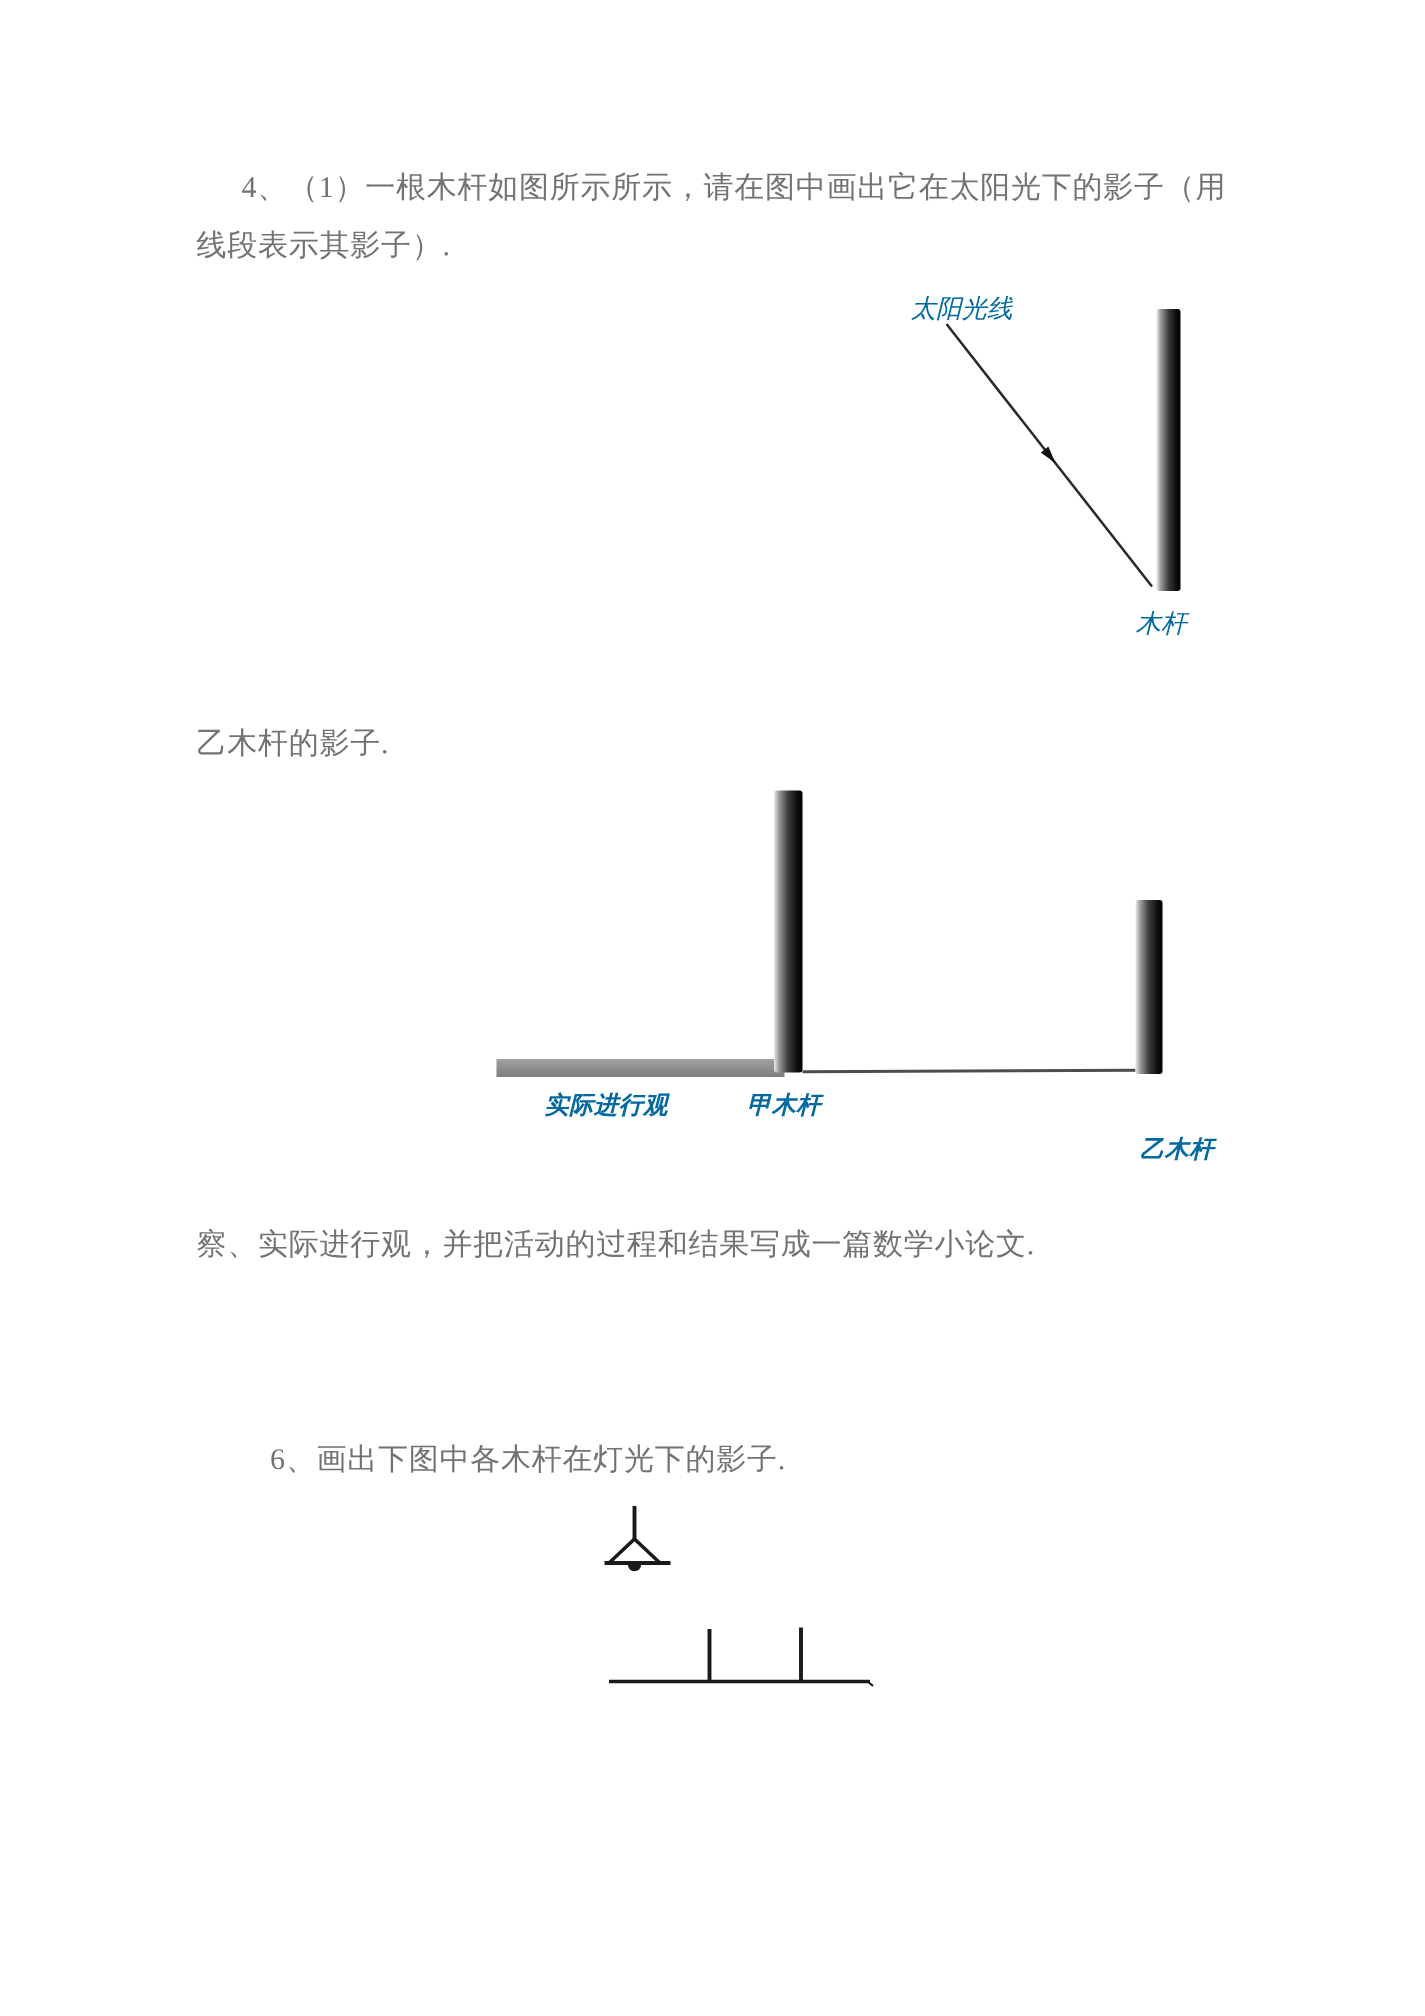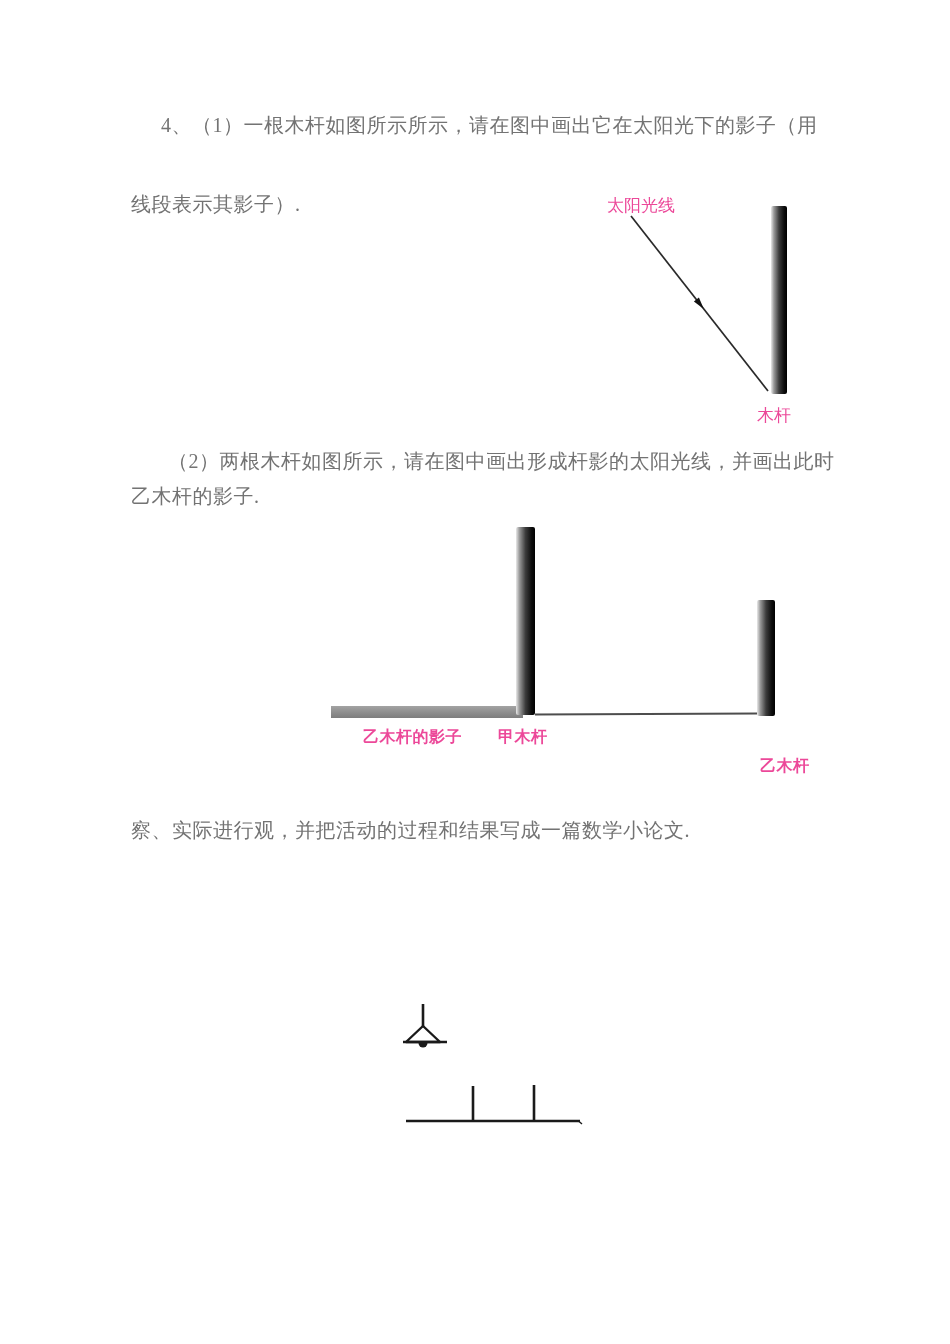--- a/index.html
+++ b/index.html
@@ -18,40 +18,41 @@
     line-height: 24px;
     white-space: nowrap;
     letter-spacing: 0.5px;
     color: #737373;
   }
   .figure { position: absolute; }
   .figure svg { position: absolute; left: 0; top: 0; display: block; }
   .figlabel {
     position: absolute;
     white-space: nowrap;
-    color: #ec4899;
+    color: #0369a1;
+    font-style: italic;
   }
   .lbl-serif {
     font-family: "Liberation Serif", "DejaVu Serif", serif;
     font-size: 17px;
   }
   .lbl-bold {
     font-family: "Liberation Sans", "DejaVu Sans", sans-serif;
     font-size: 16px;
     font-weight: bold;
     letter-spacing: 0.5px;
   }
 </style>
 </head>
 <body>
 
 <div class="page">
 
   <div class="tline" style="left:161px; top:113px;">4、（1）一根木杆如图所示所示，请在图中画出它在太阳光下的影子（用</div>
-  <div class="tline" style="left:131px; top:152px;margin-top:40px;">线段表示其影子）.</div>
+  <div class="tline" style="left:131px; top:152px;">线段表示其影子）.</div>
 
   <div class="figure" style="left:580px; top:190px; width:300px; height:250px;">
     <svg width="300" height="250" viewBox="0 0 300 250">
       <defs>
         <linearGradient id="poleGrad" x1="0" y1="0" x2="1" y2="0">
           <stop offset="0" stop-color="#e9e9e9"></stop>
           <stop offset="0.18" stop-color="#9a9a9a"></stop>
           <stop offset="0.5" stop-color="#3c3c3c"></stop>
           <stop offset="0.82" stop-color="#0d0d0d"></stop>
           <stop offset="1" stop-color="#000000"></stop>
@@ -63,37 +64,37 @@
         </linearGradient>
       </defs>
       <line x1="51" y1="26" x2="188" y2="201" stroke="#2a2a2a" stroke-width="1.7"></line>
       <polygon points="123.8,119 113.9,111.6 118.9,107.6" fill="#111111"></polygon>
       <rect x="191" y="16" width="16" height="188" rx="2" fill="url(#poleGrad)"></rect>
     </svg>
     <div class="figlabel lbl-serif" style="left:27px; top:4px;">太阳光线</div>
     <div class="figlabel lbl-serif" style="left:177px; top:214px;">木杆</div>
   </div>
 
-  <div class="tline" style="left:168px; top:449px;">（2）两根木杆如图所示，请在图中画出形成杆影的太阳光线，并画出此时</div>
   <div class="tline" style="left:131px; top:484px;">乙木杆的影子.</div>
 
   <div class="figure" style="left:325px; top:520px; width:510px; height:240px;">
     <svg width="510" height="240" viewBox="0 0 510 240">
       <rect x="6" y="186" width="192" height="12" fill="url(#shadowGrad)"></rect>
       <line x1="210" y1="194.5" x2="432" y2="193.5" stroke="#4d4d4d" stroke-width="2"></line>
       <rect x="191" y="7" width="19" height="188" rx="2" fill="url(#poleGrad)"></rect>
       <rect x="432" y="80" width="18" height="116" rx="2" fill="url(#poleGrad)"></rect>
     </svg>
-    <div class="figlabel lbl-bold" style="left:38px; top:207px;">乙木杆的影子</div>
+    <div class="figlabel lbl-bold" style="left:38px; top:207px;">实际进行观</div>
     <div class="figlabel lbl-bold" style="left:173px; top:207px;">甲木杆</div>
     <div class="figlabel lbl-bold" style="left:435px; top:209px;margin-top:27px;">乙木杆</div>
   </div>
 
   <div class="tline" style="left:131px; top:818px;">察、实际进行观，并把活动的过程和结果写成一篇数学小论文.</div>
 
+  <div class="tline" style="left:180px; top:961px;">6、画出下图中各木杆在灯光下的影子.</div>
 
   <div class="figure" style="left:380px; top:1000px; width:230px; height:135px;">
     <svg width="230" height="135" viewBox="0 0 230 135">
       <g>
         <line x1="43" y1="4" x2="43" y2="28" stroke="#1a1a1a" stroke-width="2.6"></line>
         <polygon points="43,26 26,42 60,42" fill="#ffffff" stroke="#1a1a1a" stroke-width="2.4" stroke-linejoin="round"></polygon>
         <line x1="23" y1="42" x2="67" y2="42" stroke="#1a1a1a" stroke-width="2.6"></line>
         <path d="M 38.5 43 A 4.5 4.5 0 0 0 47.5 43 Z" fill="#1a1a1a"></path>
       </g>
       <line x1="26" y1="121" x2="200" y2="121" stroke="#1a1a1a" stroke-width="2.4"></line>

